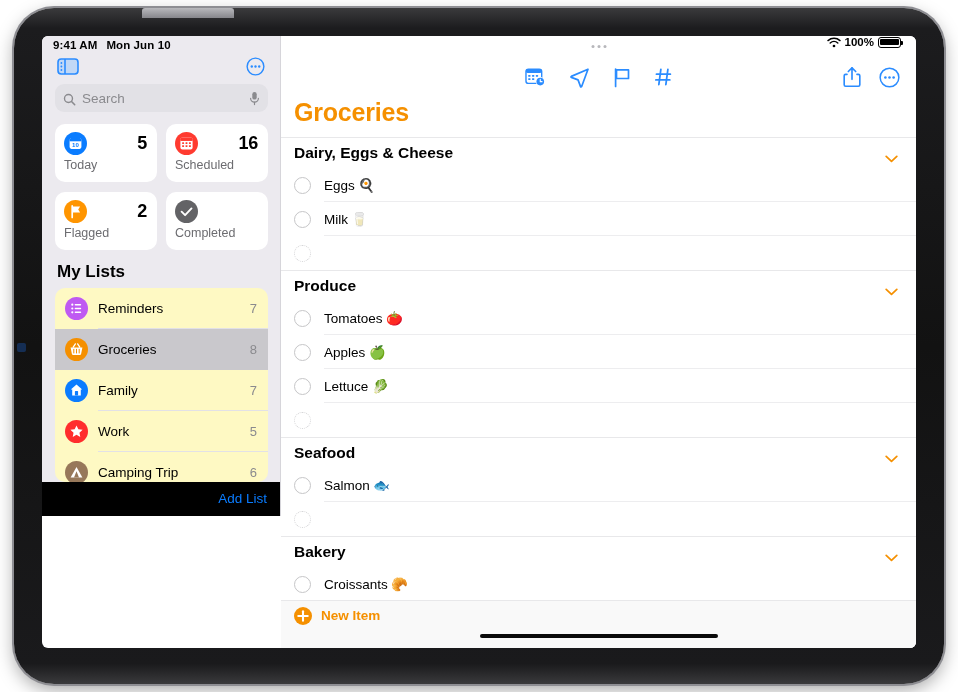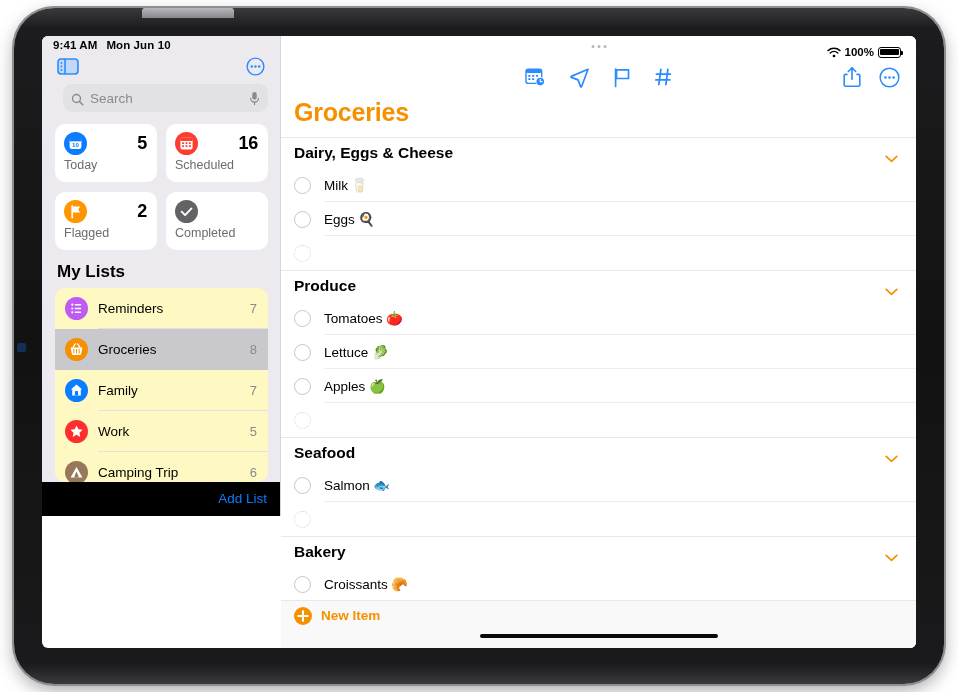--- a/index.html
+++ b/index.html
@@ -57,21 +57,21 @@
   }
   .status-bar .sb-date { margin-left: 9px; }
 
   .sidebar-topbar {
     height: 34px; display: flex; align-items: center;
     justify-content: space-between; padding: 0 16px 0 15px;
   }
   .sb-toggle { width: 22px; height: 17px; cursor: pointer; }
   .sb-more { width: 19px; height: 19px; cursor: pointer; }
 
-  .search-wrap { padding: 4px 13px 0 13px; margin-left: 8px; }
+  .search-wrap { padding: 4px 13px 0 13px; }
   .search-box {
     height: 28px; border-radius: 9px; background: #e2e1e6;
     display: flex; align-items: center; padding: 0 8px;
     gap: 6px;
   }
   .search-box .mag { width: 13px; height: 13px; flex: 0 0 13px; }
   .search-box .ph { font-size: 13.5px; color: #8a8a8e; flex: 1; }
   .search-box .mic { width: 11px; height: 15px; flex: 0 0 11px; }
 
   
@@ -128,21 +128,21 @@
     position: absolute; right: 0; top: 0; bottom: 0; width: 1px;
     background: #d6d5da;
   }
 
   
   #main {
     flex: 1; height: 612px; background: #fff;
     display: flex; flex-direction: column; position: relative;
   }
   .main-status {
-    height: 22px; display: flex; align-items: flex-end;
+    height: 22px; display: flex; align-items: flex-start;
     justify-content: space-between; padding: 0 15px 0 0;
     position: relative;
   }
   .grabber {
     position: absolute; left: 50%; transform: translateX(-50%);
     top: 9px; display: flex; gap: 3px;
   }
   .grabber i { width: 3px; height: 3px; border-radius: 50%; background: #b7b7bb; display: block; }
   .status-right {
     margin-left: auto; display: flex; align-items: center; gap: 4px;
@@ -528,26 +528,26 @@
       <div class="section-header first">
         <span class="section-title">Dairy, Eggs &amp; Cheese</span>
         <span class="chevron">
           <svg viewBox="0 0 13 8" width="13" height="8">
               <path d="M1.2 1.4 L6.5 6.4 L11.8 1.4" fill="none" stroke="#f59000" stroke-width="1.7" stroke-linecap="round" stroke-linejoin="round"></path>
             </svg>
         </span>
       </div>
       <div class="item-row">
         <span class="item-circle"></span>
+        <span class="item-text">Eggs 🍳</span>
+        <span class="item-sep"></span>
+      </div>
+      <div class="item-row">
+        <span class="item-circle"></span>
         <span class="item-text">Milk 🥛</span>
-        <span class="item-sep"></span>
-      </div>
-      <div class="item-row">
-        <span class="item-circle"></span>
-        <span class="item-text">Eggs 🍳</span>
         <span class="item-sep"></span>
       </div>
       <div class="item-row">
         <span class="item-circle ghost"></span>
         <span class="item-text"></span>
       </div>
 
       <div class="section-header">
         <span class="section-title">Produce</span>
         <span class="chevron">
@@ -556,26 +556,26 @@
             </svg>
         </span>
       </div>
       <div class="item-row">
         <span class="item-circle"></span>
         <span class="item-text">Tomatoes 🍅</span>
         <span class="item-sep"></span>
       </div>
       <div class="item-row">
         <span class="item-circle"></span>
+        <span class="item-text">Apples 🍏</span>
+        <span class="item-sep"></span>
+      </div>
+      <div class="item-row">
+        <span class="item-circle"></span>
         <span class="item-text">Lettuce 🥬</span>
-        <span class="item-sep"></span>
-      </div>
-      <div class="item-row">
-        <span class="item-circle"></span>
-        <span class="item-text">Apples 🍏</span>
         <span class="item-sep"></span>
       </div>
       <div class="item-row">
         <span class="item-circle ghost"></span>
         <span class="item-text"></span>
       </div>
 
       <div class="section-header">
         <span class="section-title">Seafood</span>
         <span class="chevron">

